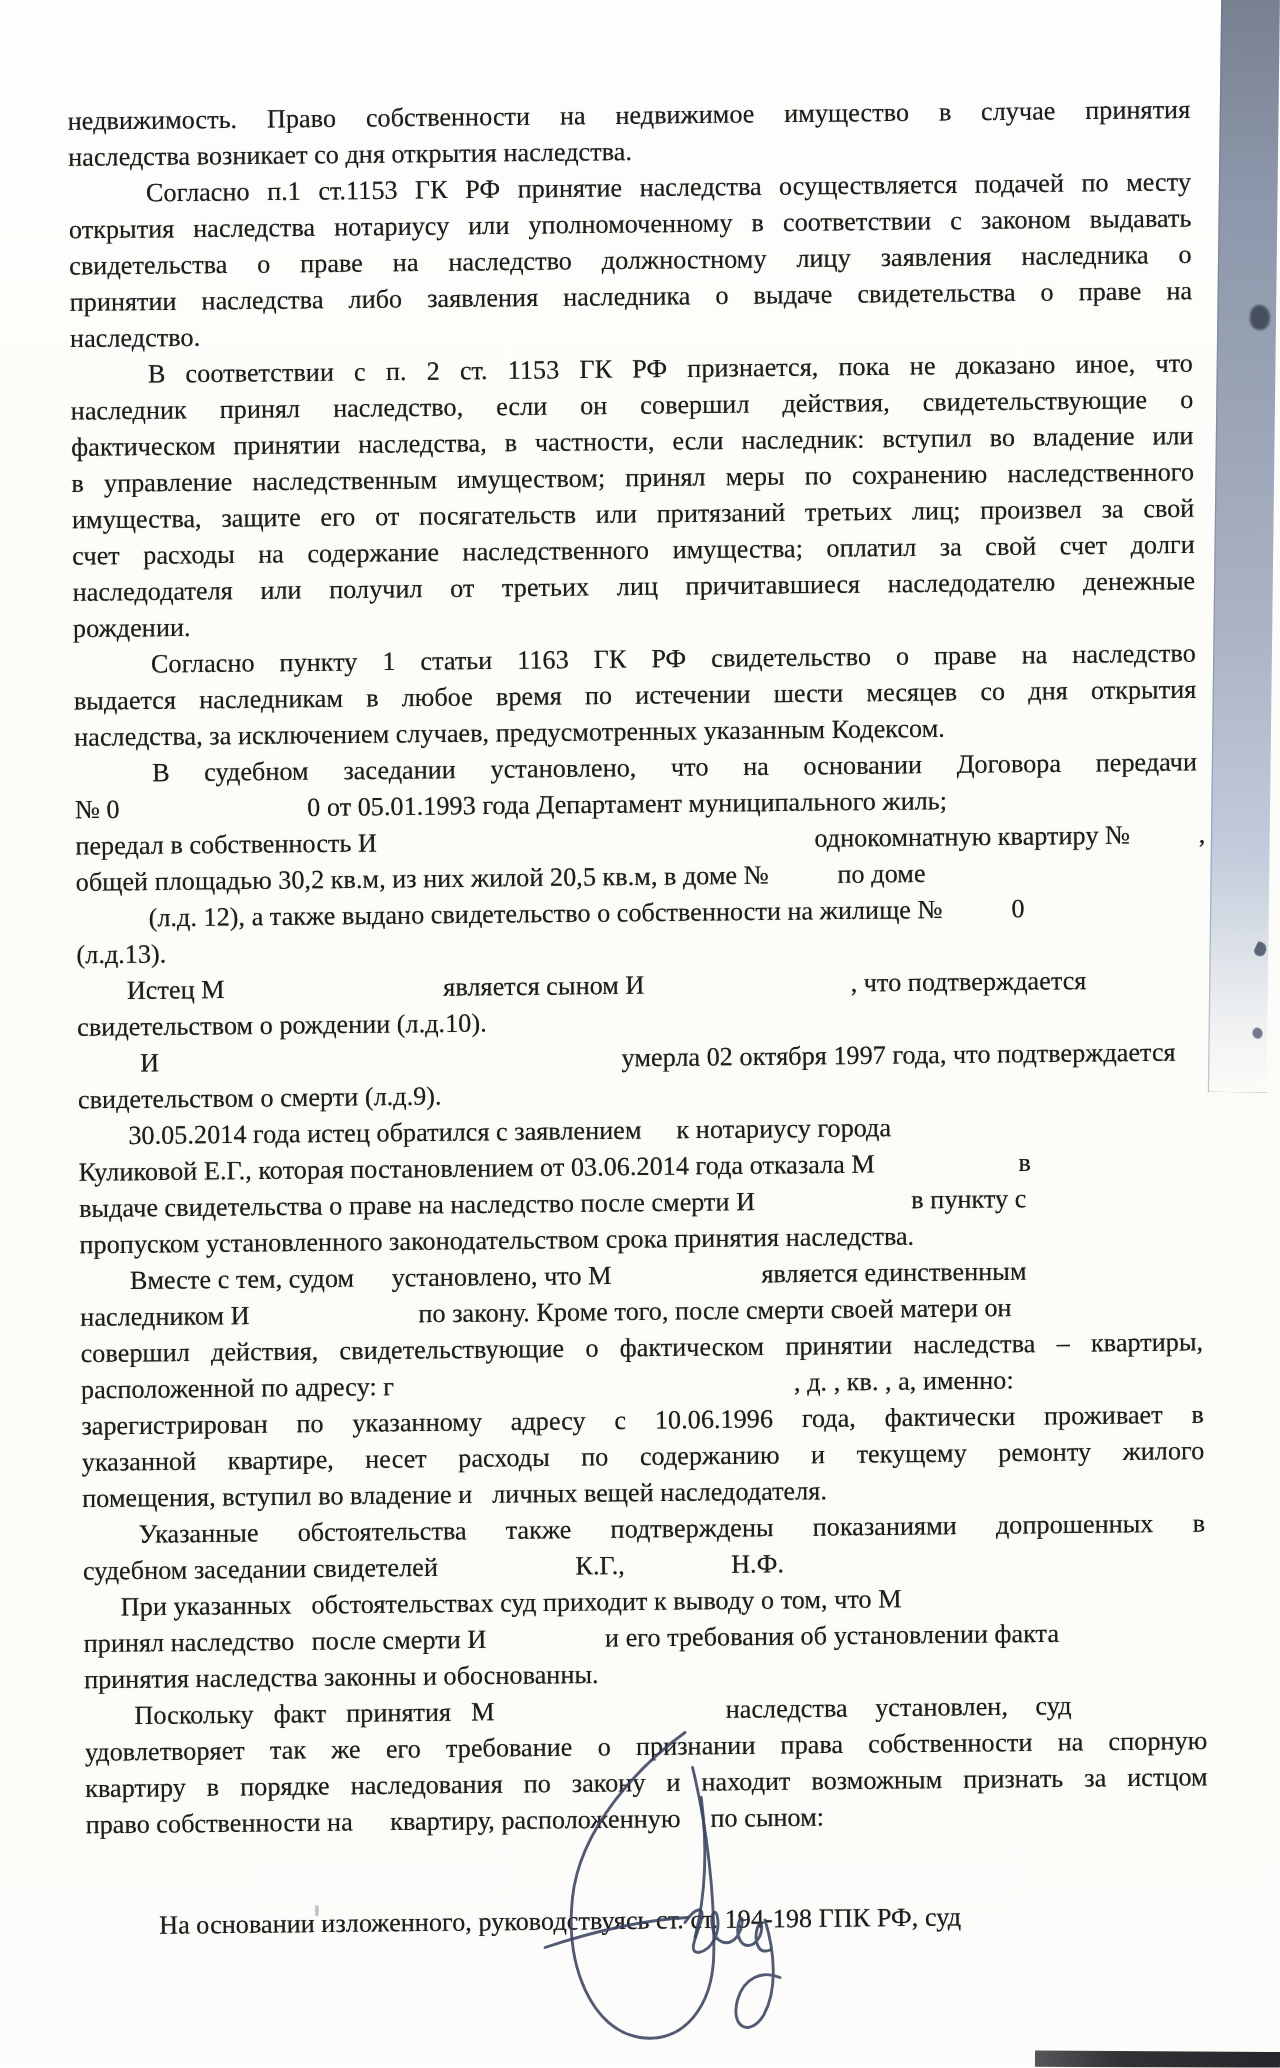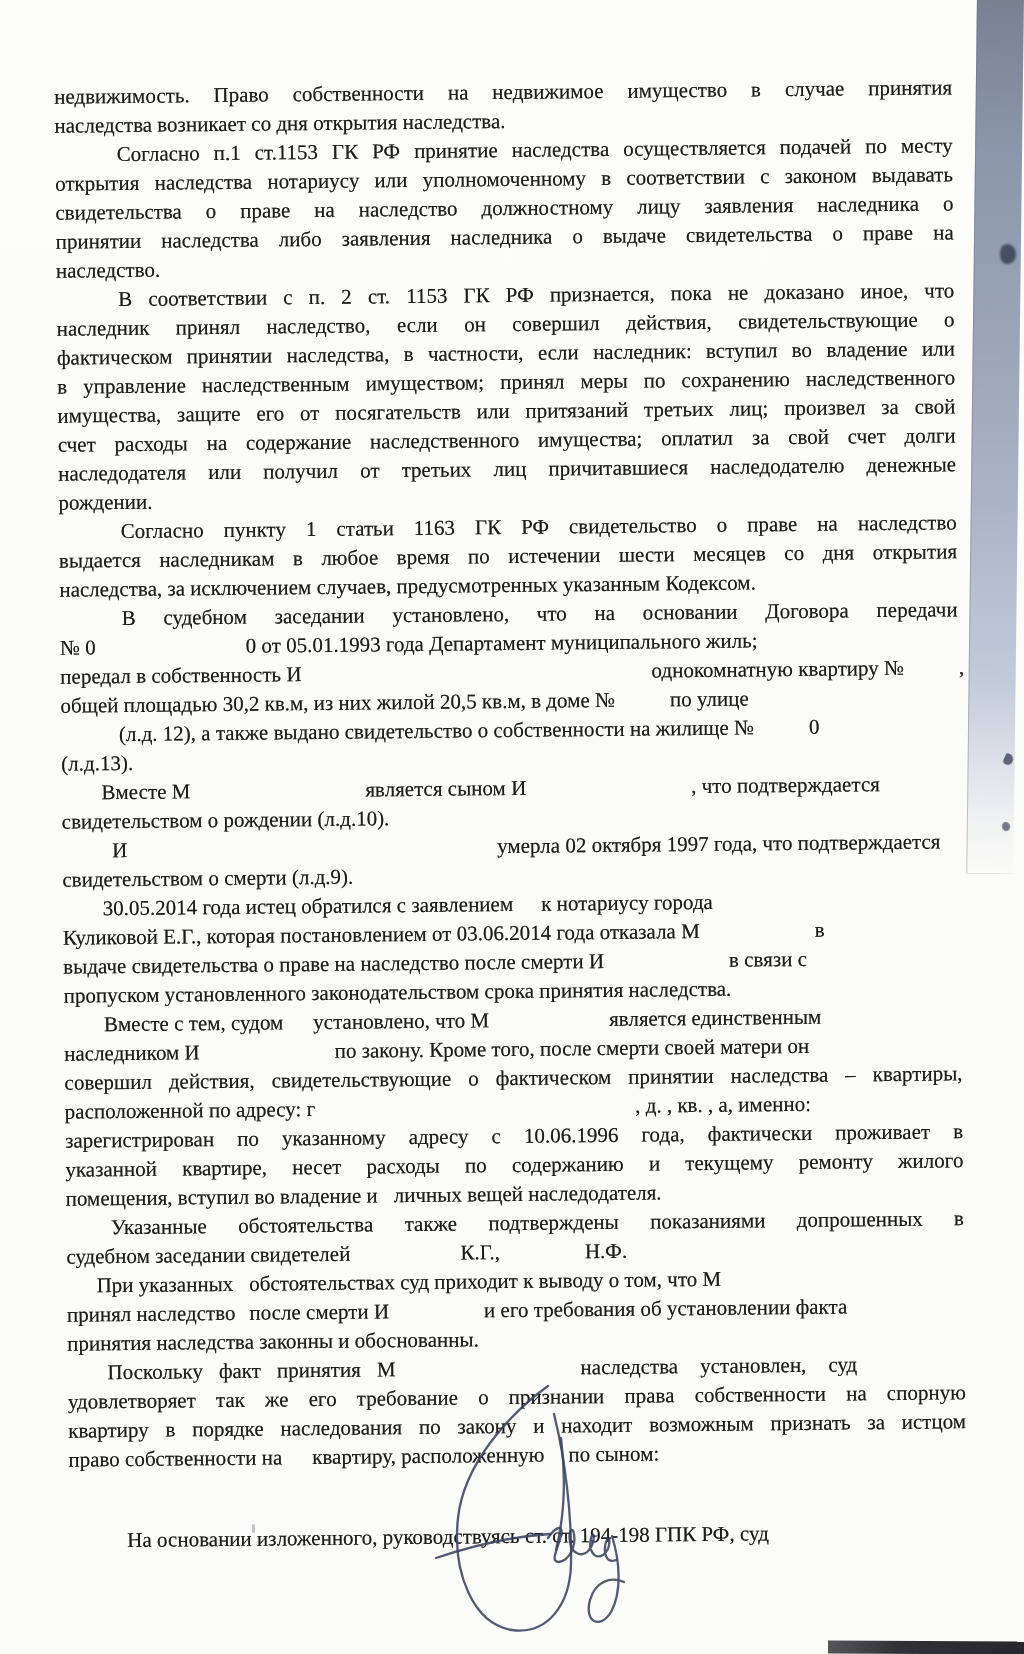--- a/index.html
+++ b/index.html
@@ -107,30 +107,30 @@
       <div class="line j"><span>имущества, защите его от посягательств или притязаний третьих лиц; произвел за свой</span></div>
       <div class="line j"><span>счет расходы на содержание наследственного имущества; оплатил за свой счет долги</span></div>
       <div class="line j"><span>наследодателя или получил от третьих лиц причитавшиеся наследодателю денежные</span></div>
       <div class="line l"><span>рождении.</span></div>
       <div class="line j" style="text-indent: 62px;"><span>Согласно пункту 1 статьи 1163 ГК РФ свидетельство о праве на наследство</span></div>
       <div class="line j"><span>выдается наследникам в любое время по истечении шести месяцев со дня открытия</span></div>
       <div class="line l"><span>наследства, за исключением случаев, предусмотренных указанным Кодексом.</span></div>
       <div class="line j" style="text-indent: 62px;"><span>В судебном заседании установлено, что на основании Договора передачи</span></div>
       <div class="line l"><span>№ 0</span><span class="gap" style="width: 150px;"></span><span>0 от 05.01.1993 года Департамент муниципального жиль;</span></div>
       <div class="line l"><span>передал в собственность И</span><span class="gap" style="width: 350px;"></span><span>однокомнатную квартиру №</span><span class="gap" style="width: 55px;"></span><span>,</span></div>
-      <div class="line l"><span>общей площадью 30,2 кв.м, из них жилой 20,5 кв.м, в доме №</span><span class="gap" style="width: 55px;"></span><span>по улице</span></div>
+      <div class="line l"><span>общей площадью 30,2 кв.м, из них жилой 20,5 кв.м, в доме №</span><span class="gap" style="width: 55px;"></span><span>по доме</span></div>
       <div class="line l" style="text-indent: 58px;"><span>(л.д. 12), а также выдано свидетельство о собственности на жилище №</span><span class="gap" style="width: 55px;"></span><span>0</span></div>
       <div class="line l"><span>(л.д.13).</span></div>
-      <div class="line l" style="text-indent: 40px;"><span>Вместе М</span><span class="gap" style="width: 175px;"></span><span>является сыном И</span><span class="gap" style="width: 165px;"></span><span>, что подтверждается</span></div>
+      <div class="line l" style="text-indent: 40px;"><span>Истец М</span><span class="gap" style="width: 175px;"></span><span>является сыном И</span><span class="gap" style="width: 165px;"></span><span>, что подтверждается</span></div>
       <div class="line l"><span>свидетельством о рождении (л.д.10).</span></div>
       <div class="line l" style="text-indent: 50px;"><span>И</span><span class="gap" style="width: 370px;"></span><span>умерла 02 октября 1997 года, что подтверждается</span></div>
       <div class="line l"><span>свидетельством о смерти (л.д.9).</span></div>
       <div class="line l" style="text-indent: 40px;"><span>30.05.2014 года истец обратился с заявлением</span><span class="gap" style="width: 28px;"></span><span>к нотариусу города</span></div>
       <div class="line l"><span>Куликовой Е.Г., которая постановлением от 03.06.2014 года отказала М</span><span class="gap" style="width: 115px;"></span><span>в</span></div>
-      <div class="line l"><span>выдаче свидетельства о праве на наследство после смерти И</span><span class="gap" style="width: 125px;"></span><span>в связи с</span></div>
+      <div class="line l"><span>выдаче свидетельства о праве на наследство после смерти И</span><span class="gap" style="width: 125px;"></span><span>в пункту с</span></div>
       <div class="line l"><span>пропуском установленного законодательством срока принятия наследства.</span></div>
       <div class="line l" style="text-indent: 40px;"><span>Вместе с тем, судом</span><span class="gap" style="width: 30px;"></span><span>установлено, что М</span><span class="gap" style="width: 120px;"></span><span>является единственным</span></div>
       <div class="line l"><span>наследником И</span><span class="gap" style="width: 135px;"></span><span>по закону. Кроме того, после смерти своей матери он</span></div>
       <div class="line j"><span>совершил действия, свидетельствующие о фактическом принятии наследства – квартиры,</span></div>
       <div class="line l"><span>расположенной по адресу: г</span><span class="gap" style="width: 320px;"></span><span>, д. , кв. , а, именно:</span></div>
       <div class="line j"><span>зарегистрирован по указанному адресу с 10.06.1996 года, фактически проживает в</span></div>
       <div class="line j"><span>указанной квартире, несет расходы по содержанию и текущему ремонту жилого</span></div>
       <div class="line l"><span>помещения, вступил во владение и</span><span class="gap" style="width: 16px;"></span><span>личных вещей наследодателя.</span></div>
       <div class="line j" style="text-indent: 45px;"><span>Указанные обстоятельства также подтверждены показаниями допрошенных в</span></div>
       <div class="line l"><span>судебном заседании свидетелей</span><span class="gap" style="width: 110px;"></span><span>К.Г.,</span><span class="gap" style="width: 85px;"></span><span>Н.Ф.</span></div>

